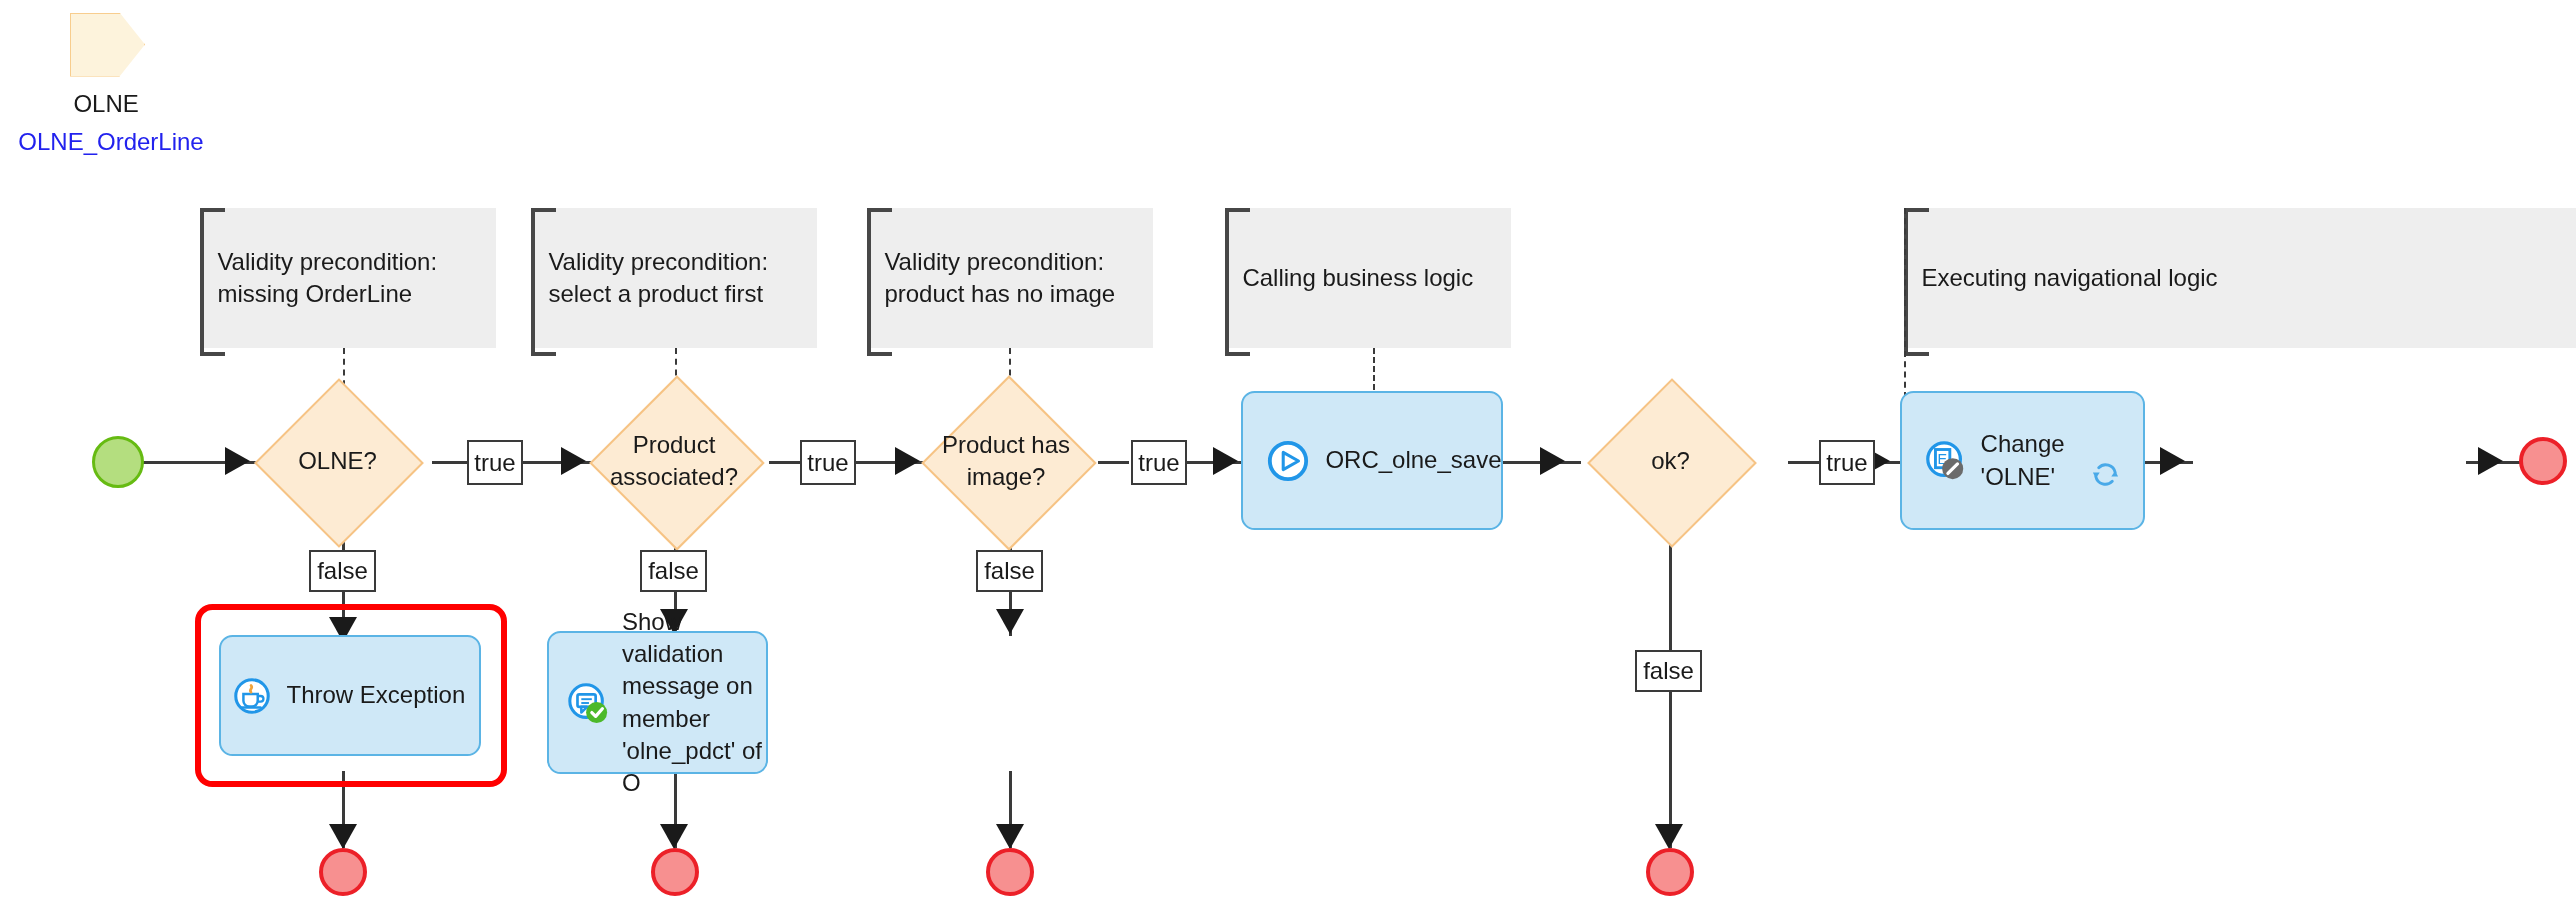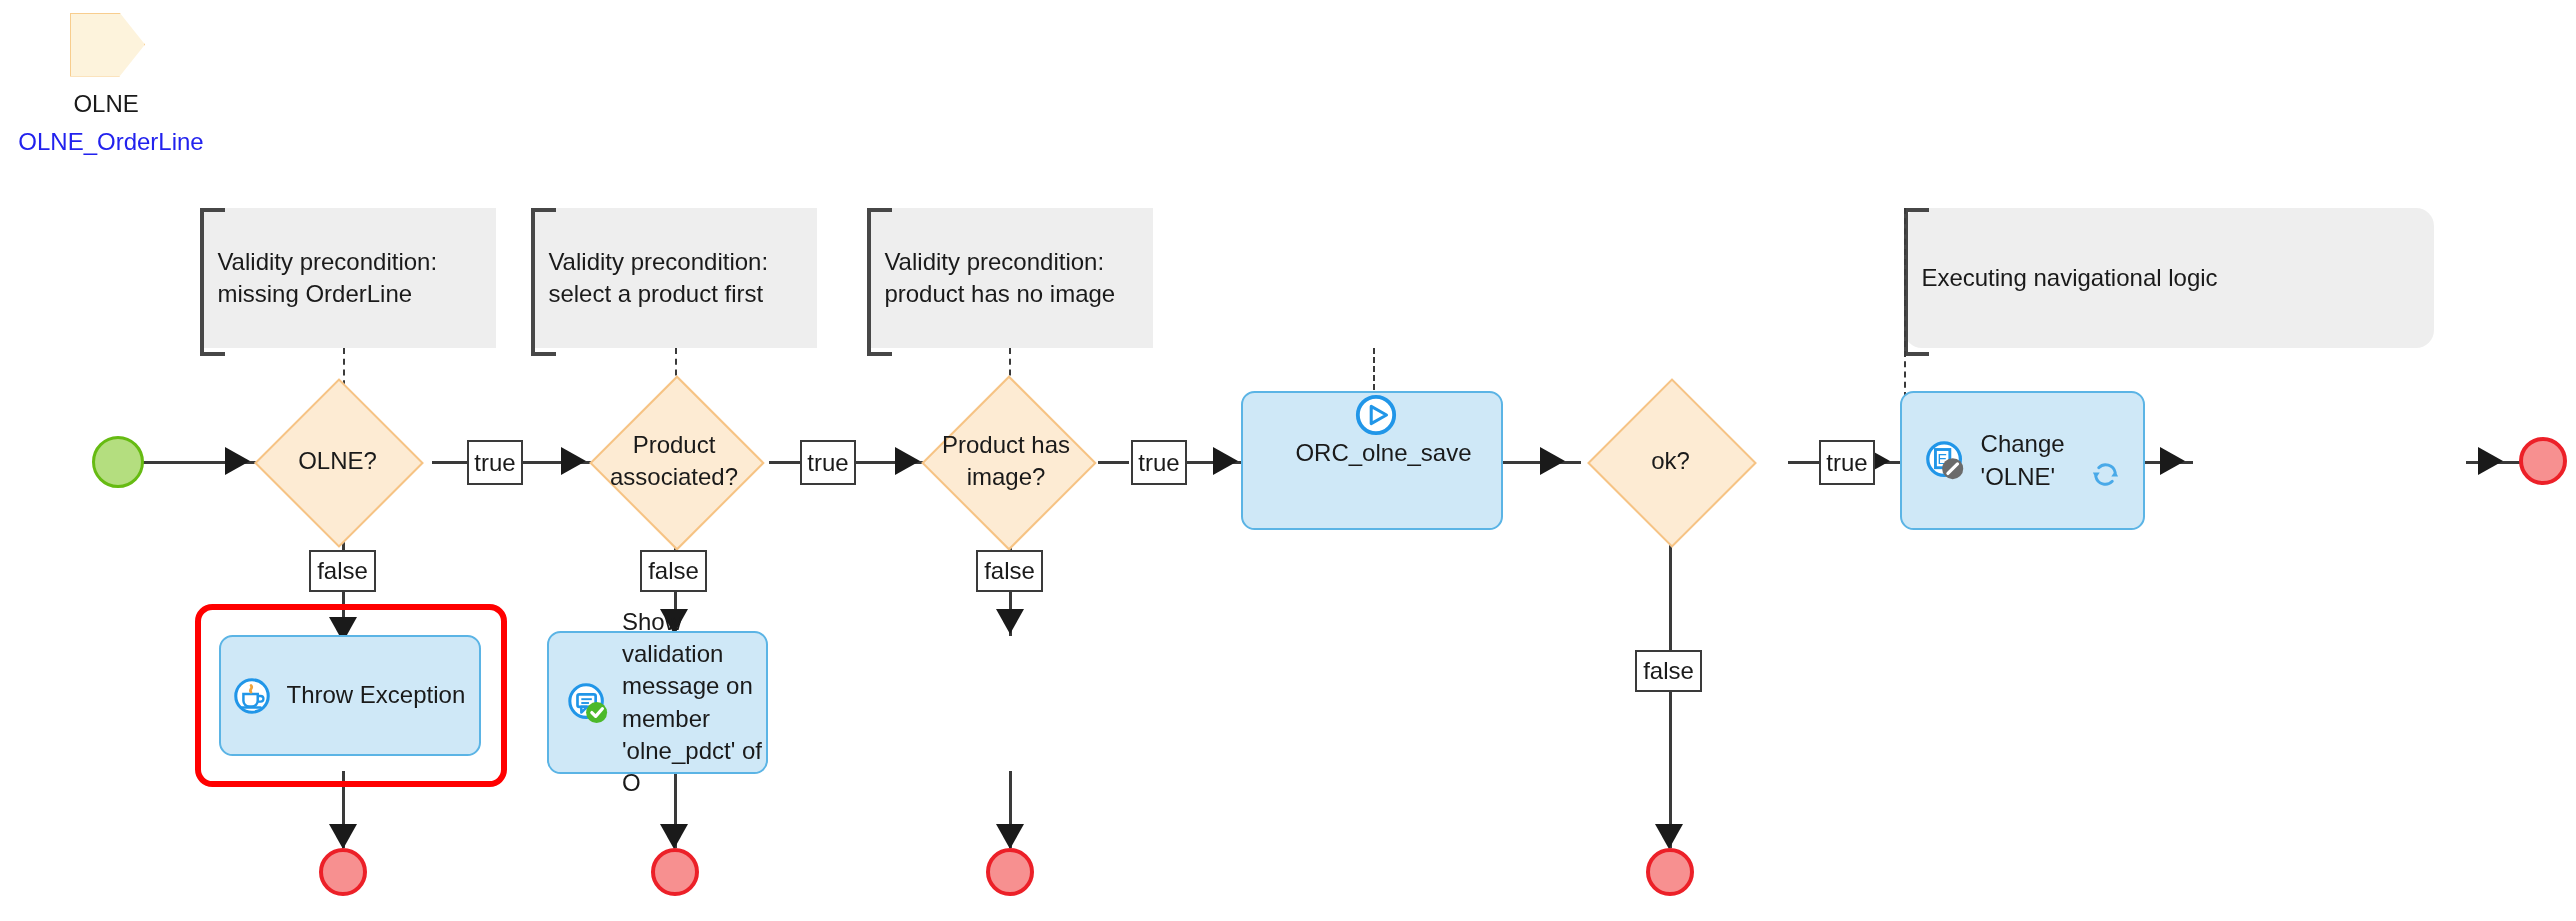--- a/index.html
+++ b/index.html
@@ -139,22 +139,26 @@
     <div class="annot-text">Validity precondition:
 select a product first</div>
   </div>
 
   <div class="abs annot" style="left:867px;top:208px;width:286px;height:140px;">
     <div class="annot-bracket"></div>
     <div class="annot-text">Validity precondition:
 product has no image</div>
   </div>
 
-
-  <div class="abs annot" style="left:1904px;top:208px;width:530px;height:140px;border-radius:18px;">
+  <div class="abs annot" style="left:1225px;top:208px;width:286px;height:140px;">
+    <div class="annot-bracket"></div>
+    <div class="annot-text">Calling business logic</div>
+  </div>
+
+  <div class="abs annot" style="left:1904px;top:208px;width:672px;height:140px;">
     <div class="annot-bracket"></div>
     <div class="annot-text">Executing navigational logic</div>
   </div>
 
   <div class="abs dash-v" style="left:343px;top:348px;height:49px;"></div>
   <div class="abs dash-v" style="left:675px;top:348px;height:49px;"></div>
   <div class="abs dash-v" style="left:1009px;top:348px;height:49px;"></div>
   <div class="abs dash-v" style="left:1373px;top:348px;height:51px;"></div>
   <div class="abs dash-v" style="left:1904px;top:208px;height:190px;"></div>
 
@@ -251,21 +255,21 @@
   <div class="abs chip" style="left:640px;top:550px;width:67px;height:42px;">
     <span>false</span>
   </div>
   <div class="abs chip" style="left:976px;top:550px;width:67px;height:42px;">
     <span>false</span>
   </div>
   <div class="abs chip" style="left:1635px;top:650px;width:67px;height:42px;">
     <span>false</span>
   </div>
 
-  <div class="abs task" style="left:1241px;top:391px;width:262px;height:139px;padding-left:23px;flex-direction:column;">
+  <div class="abs task" style="left:1241px;top:391px;width:262px;height:139px;padding-left:23px;">
     <span class="icon" style="margin-right:15.4px;">
       <svg width="44" height="44" viewBox="0 0 46 46">
         <circle cx="23" cy="23" r="19" fill="#ffffff" stroke="#2196e8" stroke-width="4"></circle>
         <polygon points="18,14 34,23 18,32" fill="none" stroke="#2196e8" stroke-width="3.2" stroke-linejoin="round"></polygon>
       </svg>
     </span>
     <span class="tlabel">ORC_olne_save</span>
   </div>
 
   <div class="abs task" style="left:1900px;top:391px;width:245px;height:139px;padding-left:21px;">

